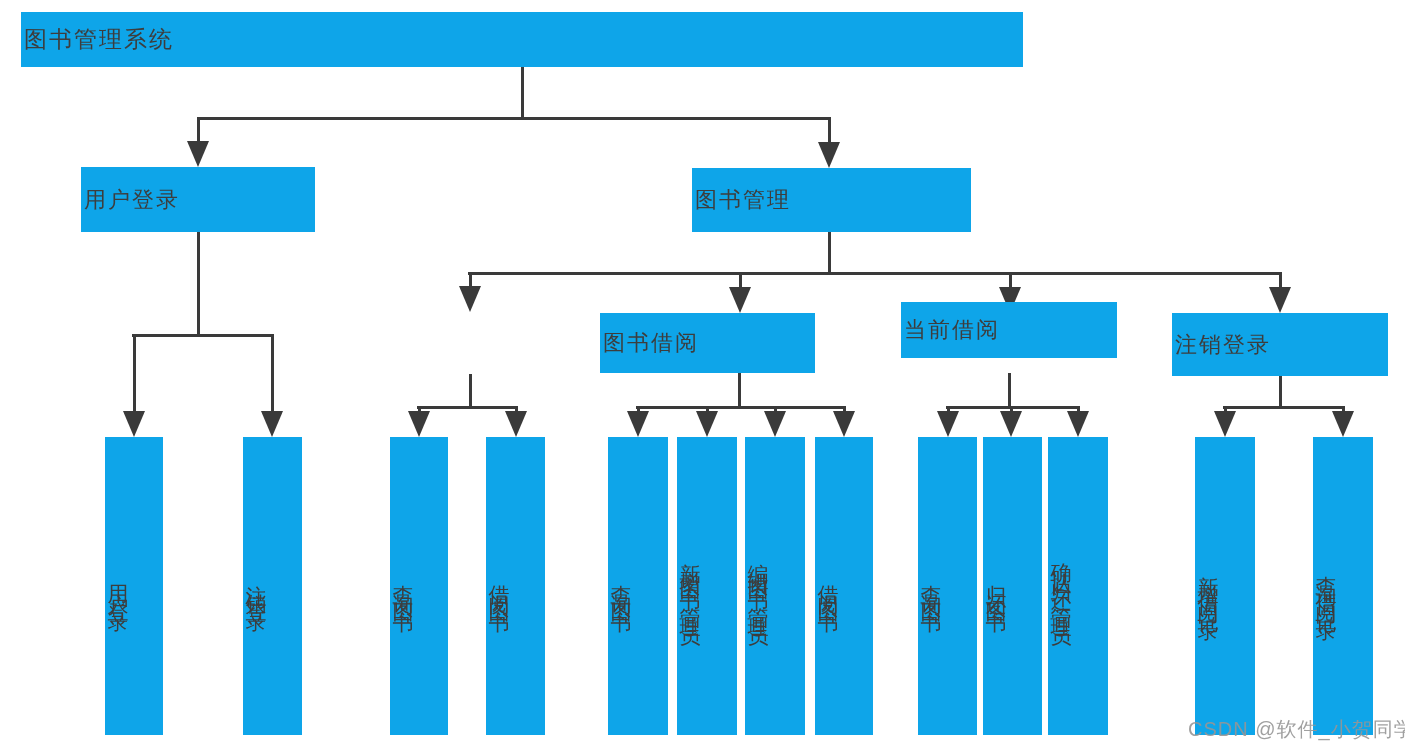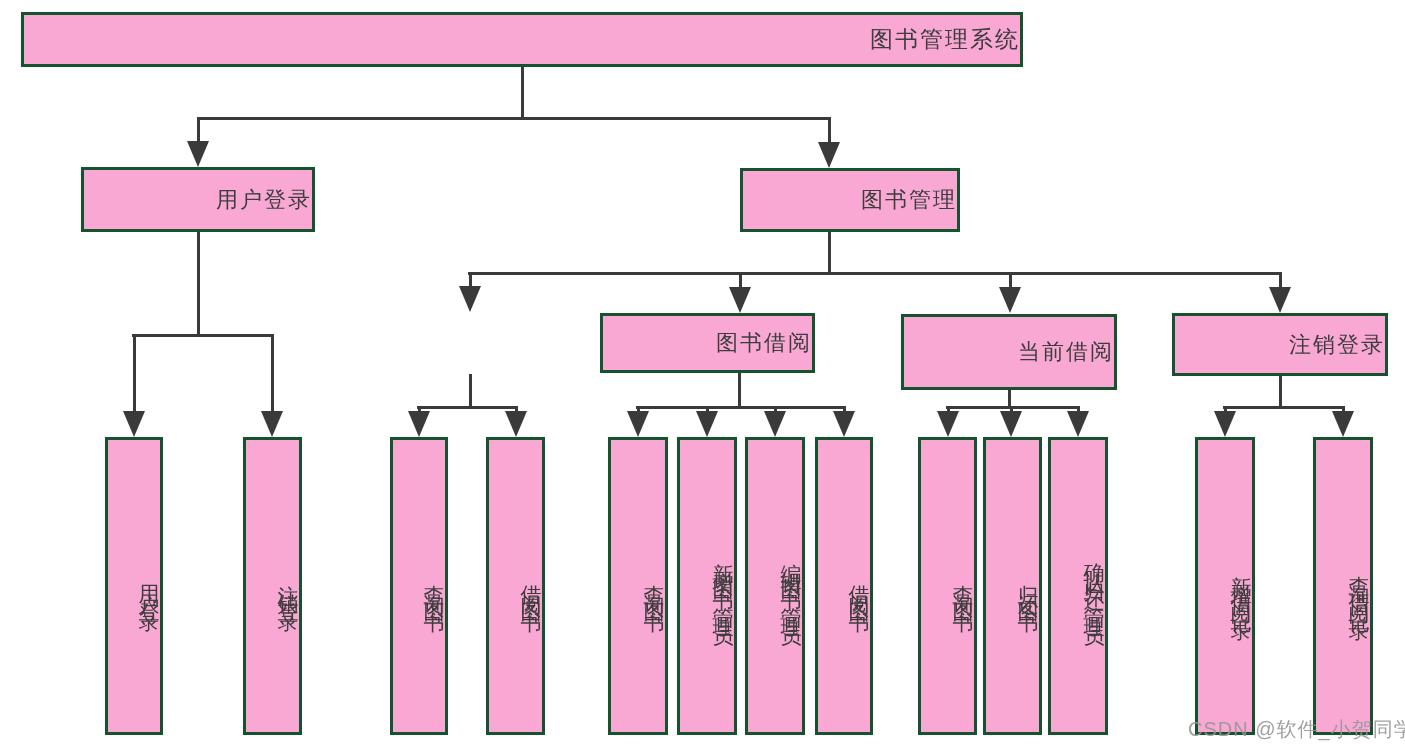--- a/index.html
+++ b/index.html
@@ -11,25 +11,25 @@
   #canvas {
     position: relative;
     width: 1405px;
     height: 747px;
     background: #ffffff;
     overflow: hidden;
   }
   .node {
     position: absolute;
     box-sizing: border-box;
-    background: #f9a8d4;
-    border: 3px solid #14532d;
+    background: #0ea5e9;
+    border: 3px solid #0ea5e9;
     display: flex;
     align-items: center;
-    justify-content: flex-end;
+    justify-content: flex-start;
     color: #3d3d3d;
     z-index: 2;
   }
   .node-h span {
     font-size: 22px;
     letter-spacing: 2px;
     white-space: nowrap;
   }
   .node-root span {
     font-size: 23px;
@@ -72,28 +72,28 @@
 
 <div id="canvas">
 
   <div class="node node-h node-root" style="left:21px;top:12px;width:1002px;height:55px">
     <span>图书管理系统</span>
   </div>
 
   <div class="node node-h" style="left:81px;top:167px;width:234px;height:65px">
     <span>用户登录</span>
   </div>
-  <div class="node node-h" style="left:740px;top:168px;width:220px;height:64px">
+  <div class="node node-h" style="left:692px;top:168px;width:279px;height:64px">
     <span>图书管理</span>
   </div>
 
   <div class="node node-h" style="left:600px;top:313px;width:215px;height:60px">
     <span>图书借阅</span>
   </div>
-  <div class="node node-h" style="left:901px;top:314px;width:216px;height:76px">
+  <div class="node node-h" style="left:901px;top:302px;width:216px;height:56px">
     <span>当前借阅</span>
   </div>
   <div class="node node-h" style="left:1172px;top:313px;width:216px;height:63px">
     <span>注销登录</span>
   </div>
 
   <div class="node node-v" style="left:105px;top:437px;width:58px;height:298px">
     <span>用户登录</span>
   </div>
   <div class="node node-v" style="left:243px;top:437px;width:59px;height:298px">

